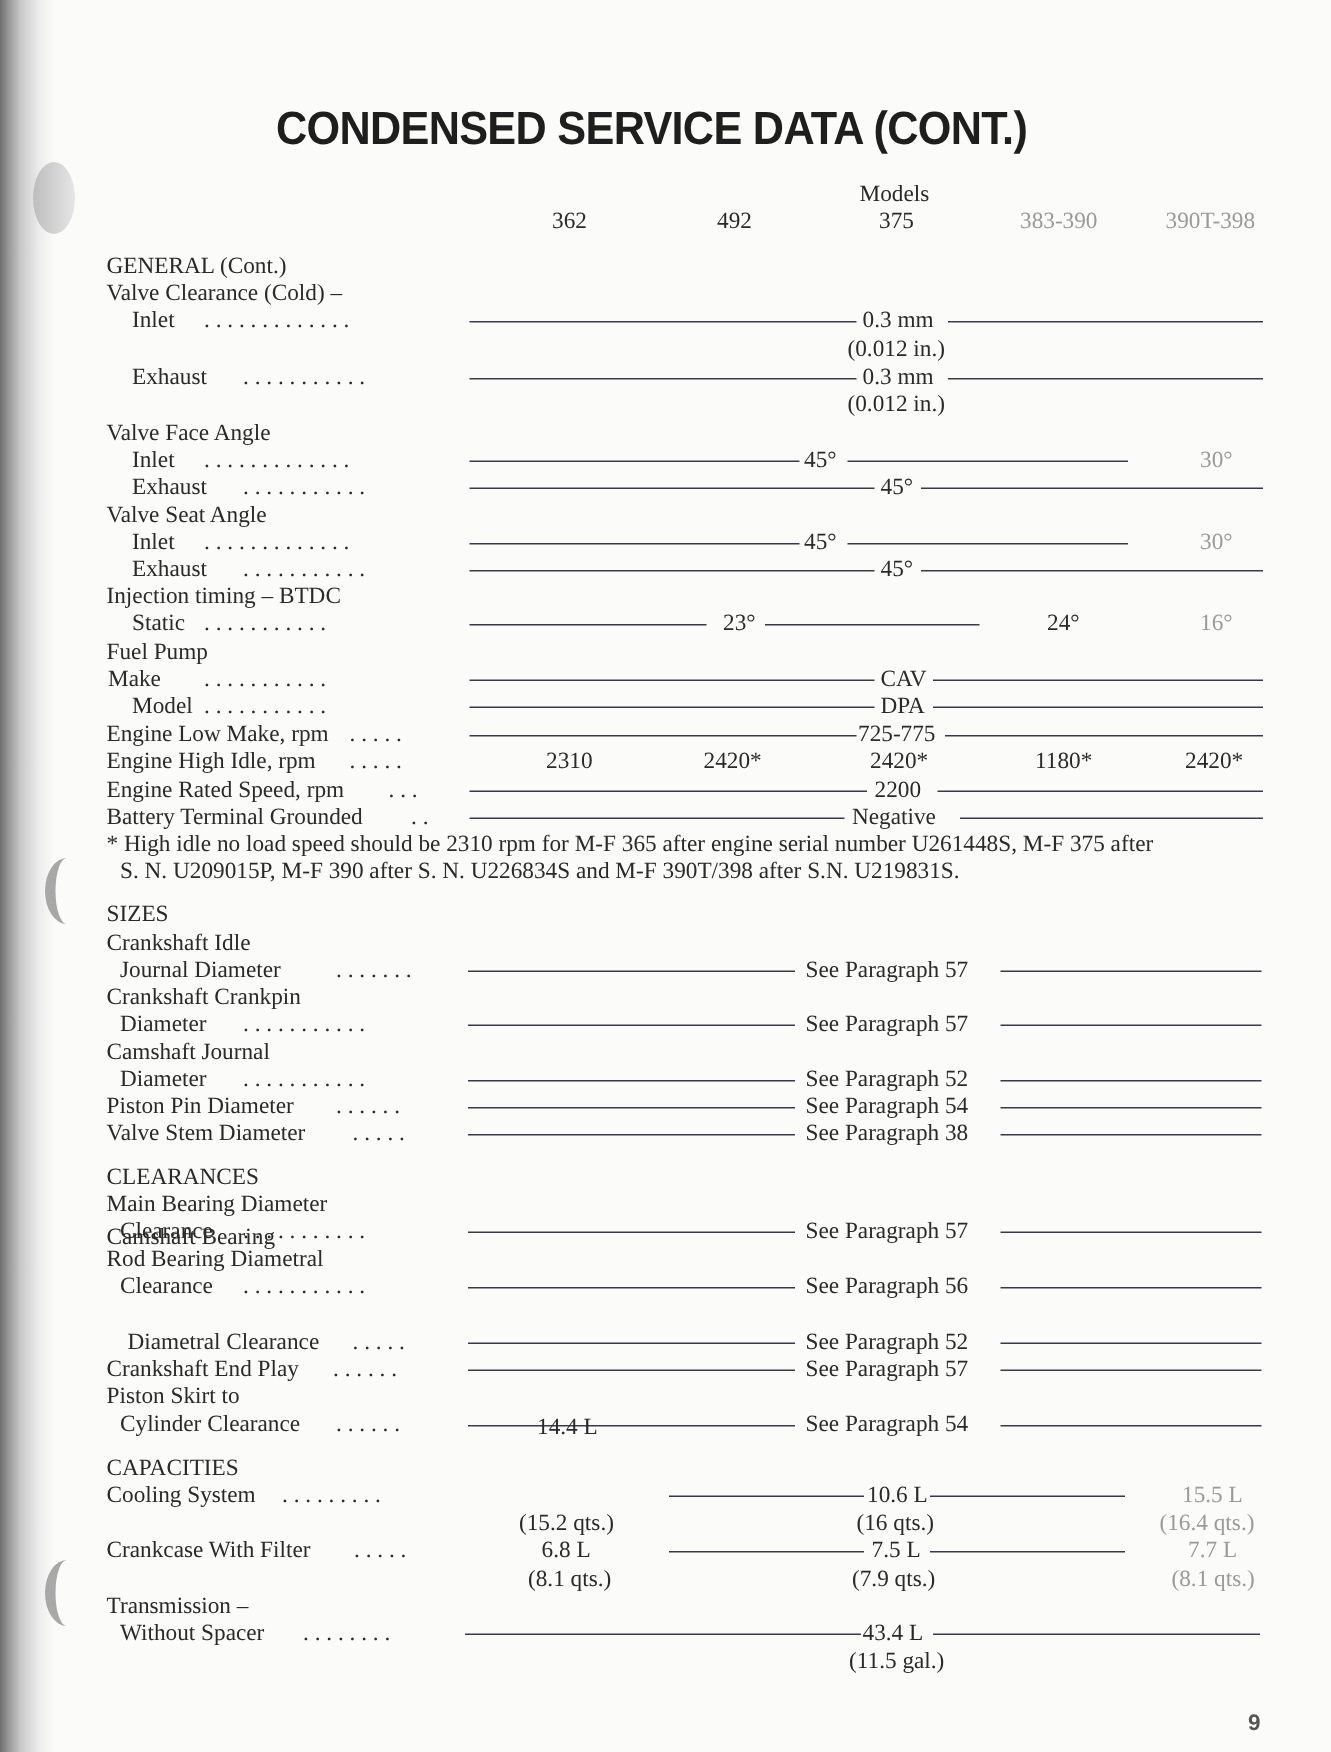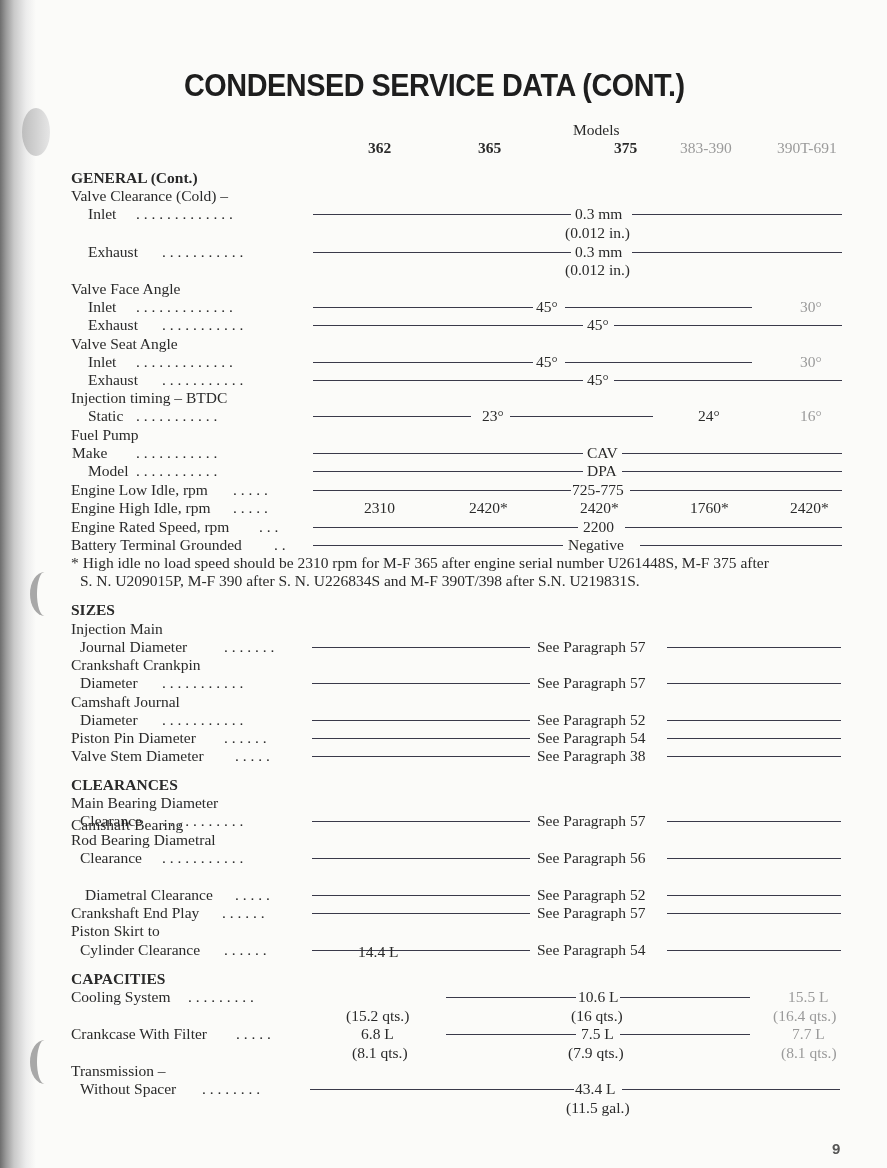--- a/index.html
+++ b/index.html
@@ -6,41 +6,41 @@
   body { width:887px; height:1168px; background:#fbfbf9; position:relative; overflow:hidden;
          font-family:"Liberation Serif","DejaVu Serif",serif; color:#2a2a2a; }
   .spine { position:absolute; left:0; top:0; width:36px; height:1168px;
            background:linear-gradient(to right,#6e6e6e 0px,#9a9a9a 6px,#c9c9c9 14px,#ececec 26px,#fbfbf9 36px); }
   .hole { position:absolute; left:22px; width:28px; height:48px; border-radius:50%;
           background:linear-gradient(to right,#bdbdbd,#e6e6e6); }
   .hole.c { width:22px; height:44px; background:none; border-left:7px solid #a8a8a8; border-radius:50%; left:30px; }
   .title { position:absolute; left:184px; top:68px; font-family:"Liberation Sans","DejaVu Sans",sans-serif;
            font-weight:bold; font-size:31px; letter-spacing:-0.5px; color:#1e1e1e; transform:scaleX(0.93); transform-origin:left; }
   .t { position:absolute; font-size:15.5px; white-space:nowrap; line-height:18px; }
-  .b { font-weight:bold; }
+  .b { font-weight:normal; }
   .dim { color:#9a9a9a;text-align:center; }
   .line { position:absolute; height:1px; background:#3a3a4a; }
   .pg { position:absolute; left:832px; top:1140px; font-family:"Liberation Sans",sans-serif; font-weight:bold; font-size:15px; color:#555; }
 </style>
 </head>
 <body>
 
 <div class="spine"></div>
 <div class="hole" style="top:108px"></div>
 <div class="hole c" style="top:572px"></div>
 <div class="hole c" style="top:1040px"></div>
 
 <div class="title">CONDENSED SERVICE DATA (CONT.)</div>
 
 <div class="t" style="left:573px;top:121px">Models</div>
 <div class="t b" style="left:368px;top:139px">362</div>
-<div class="t b" style="left:478px;top:139px">365</div>
-<div class="t b" style="left:614px;top:139px">375</div>
+<div class="t b" style="left:478px;top:139px">492</div>
+<div class="t b" style="left:586px;top:139px">375</div>
 <div class="t dim" style="left:680px;top:139px">383-390</div>
-<div class="t dim" style="left:777px;top:139px">390T-691</div>
+<div class="t dim" style="left:777px;top:139px">390T-398</div>
 
 <div class="t b" style="left:71px;top:169px">GENERAL (Cont.)</div>
 <div class="t" style="left:71px;top:187px">Valve Clearance (Cold) –</div>
 
 <div class="t" style="left:88px;top:205px">Inlet</div>
 <div class="t" style="left:136px;top:205px">. . . . . . . . . . . . .</div>
 <div class="line" style="left:313px;width:258px;top:214px"></div>
 <div class="t" style="left:575px;top:205px">0.3 mm</div>
 <div class="line" style="left:632px;width:210px;top:214px"></div>
 <div class="t" style="left:565px;top:224px">(0.012 in.)</div>
@@ -95,51 +95,51 @@
 <div class="line" style="left:313px;width:270px;top:453px"></div>
 <div class="t" style="left:587px;top:444px">CAV</div>
 <div class="line" style="left:622px;width:220px;top:453px"></div>
 
 <div class="t" style="left:88px;top:462px">Model</div>
 <div class="t" style="left:136px;top:462px">. . . . . . . . . . .</div>
 <div class="line" style="left:313px;width:270px;top:471px"></div>
 <div class="t" style="left:587px;top:462px">DPA</div>
 <div class="line" style="left:622px;width:220px;top:471px"></div>
 
-<div class="t" style="left:71px;top:481px">Engine Low Idle, rpm</div>
+<div class="t" style="left:71px;top:481px">Engine Low Make, rpm</div>
 <div class="t" style="left:233px;top:481px">. . . . .</div>
 <div class="line" style="left:313px;width:258px;top:490px"></div>
 <div class="t" style="left:572px;top:481px">725-775</div>
 <div class="line" style="left:630px;width:212px;top:490px"></div>
 
 <div class="t" style="left:71px;top:499px">Engine High Idle, rpm</div>
 <div class="t" style="left:233px;top:499px">. . . . .</div>
 <div class="t" style="left:364px;top:499px">2310</div>
 <div class="t" style="left:469px;top:499px">2420*</div>
 <div class="t" style="left:580px;top:499px">2420*</div>
-<div class="t" style="left:690px;top:499px">1760*</div>
+<div class="t" style="left:690px;top:499px">1180*</div>
 <div class="t" style="left:790px;top:499px">2420*</div>
 
 <div class="t" style="left:71px;top:518px">Engine Rated Speed, rpm</div>
 <div class="t" style="left:259px;top:518px">. . .</div>
 <div class="line" style="left:313px;width:265px;top:527px"></div>
 <div class="t" style="left:583px;top:518px">2200</div>
 <div class="line" style="left:625px;width:217px;top:527px"></div>
 
 <div class="t" style="left:71px;top:536px">Battery Terminal Grounded</div>
 <div class="t" style="left:274px;top:536px">. .</div>
 <div class="line" style="left:313px;width:250px;top:545px"></div>
 <div class="t" style="left:568px;top:536px">Negative</div>
 <div class="line" style="left:640px;width:202px;top:545px"></div>
 
 <div class="t" style="left:71px;top:554px">* High idle no load speed should be 2310 rpm for M-F 365 after engine serial number U261448S, M-F 375 after</div>
 <div class="t" style="left:80px;top:572px">S. N. U209015P, M-F 390 after S. N. U226834S and M-F 390T/398 after S.N. U219831S.</div>
 
 <div class="t b" style="left:71px;top:601px">SIZES</div>
-<div class="t" style="left:71px;top:620px">Injection Main</div>
+<div class="t" style="left:71px;top:620px">Crankshaft Idle</div>
 <div class="t" style="left:80px;top:638px">Journal Diameter</div>
 <div class="t" style="left:224px;top:638px">. . . . . . .</div>
 <div class="line" style="left:312px;width:218px;top:647px"></div>
 <div class="t" style="left:537px;top:638px">See Paragraph 57</div>
 <div class="line" style="left:667px;width:174px;top:647px"></div>
 
 <div class="t" style="left:71px;top:656px">Crankshaft Crankpin</div>
 <div class="t" style="left:80px;top:674px">Diameter</div>
 <div class="t" style="left:162px;top:674px">. . . . . . . . . . .</div>
 <div class="line" style="left:312px;width:218px;top:683px"></div>

